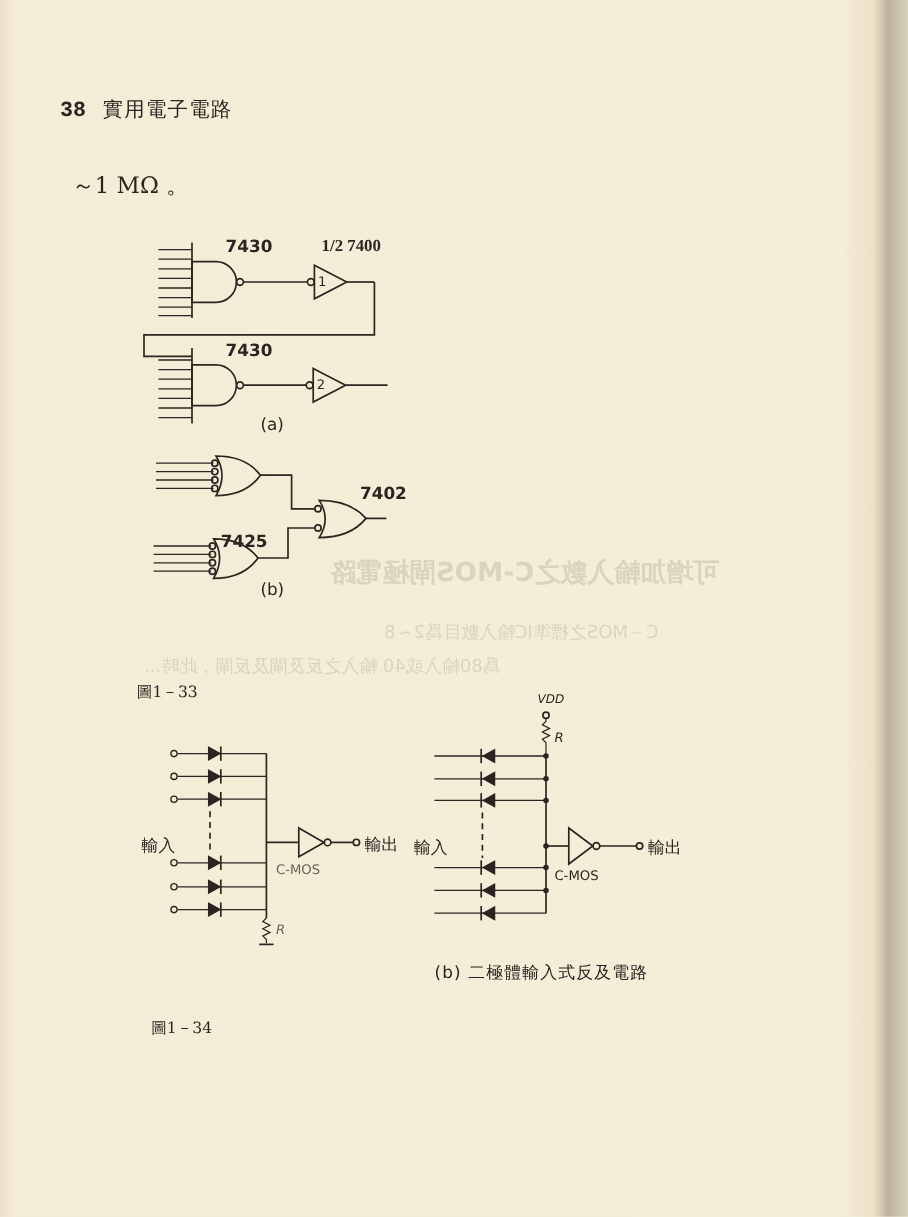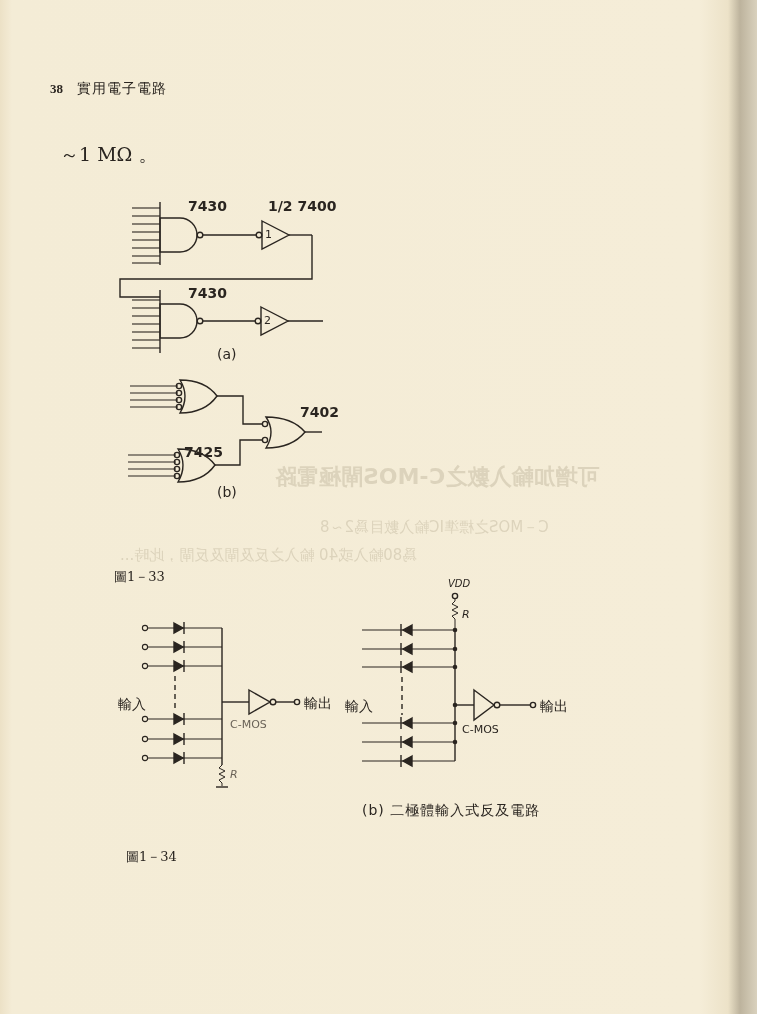--- a/index.html
+++ b/index.html
@@ -12,22 +12,22 @@
   }
   .page {
     position:absolute; left:0; top:0; width:757px; height:1014px;
     background: linear-gradient(90deg, #ece1c6 0px, #f4ecd6 12px, #f5edd8 700px, #ece2c8 728px, #bdb39d 740px, #d9d1bd 757px);
   }
   .bleed {
     position:absolute; color:#c9bfa6; opacity:0.55; font-size:15px;
     transform:scaleX(-1); white-space:nowrap; font-family:"DejaVu Sans", sans-serif;
   }
   .header { position:absolute; left:50px; top:80px; display:flex; align-items:baseline; gap:14px; }
-  .page-num { font-family:Liberation Serif, serif; font-weight:bold; font-size:13px;text-align:right; }
-  .book-title { font-family:"DejaVu Sans", sans-serif; font-size:14px; letter-spacing:1px; }
+  .page-num { font-family:Liberation Mono, monospace; font-weight:bold; font-size:18px;text-align:right; }
+  .book-title { font-family:"DejaVu Sans", sans-serif; font-size:17px; letter-spacing:1px; }
   .top-text { position:absolute; left:60px; top:142px; font-size:19px; }
   svg { position:absolute; left:0; top:0; }
   .lbl { position:absolute; white-space:nowrap; }
   .chip { font-family:"DejaVu Sans", sans-serif; font-weight:bold; font-size:14px; }
   .sub { font-family:"DejaVu Sans", sans-serif; font-size:14px; }
   .small { font-family:"DejaVu Sans", sans-serif; font-size:11px; }
   .fig { font-family:"DejaVu Serif", serif; font-size:13px; }
   .cap { font-family:"DejaVu Sans", sans-serif; font-size:14px; letter-spacing:1px; }
   .body-line { position:absolute; left:100px; top:902px; font-family:"DejaVu Sans", sans-serif; font-size:17px; letter-spacing:0.5px; }
 </style>
@@ -187,21 +187,21 @@
         <circle cx="455" cy="742" r="1.6"></circle>
     </g>
     <line x1="455" y1="705" x2="474" y2="705"></line>
     <path d="M474 690 L494 705 L474 720 Z"></path>
     <circle cx="497" cy="705" r="2.8"></circle>
     <line x1="500" y1="705" x2="530" y2="705"></line>
     <circle cx="533" cy="705" r="2.6"></circle>
   </svg>
 
   <div class="lbl chip" style="left:188px;top:198px;">7430</div>
-  <div class="lbl chip" style="left:268px;top:198px;">1/2 7400</div>
+  <div class="lbl chip" style="left:268px;top:198px;font-family:Liberation Serif, serif;">1/2 7400</div>
   <div class="lbl small" style="left:265px;top:228px;">1</div>
   <div class="lbl chip" style="left:188px;top:285px;">7430</div>
   <div class="lbl small" style="left:264px;top:314px;">2</div>
   <div class="lbl sub" style="left:217px;top:346px;">(a)</div>
 
   <div class="lbl chip" style="left:300px;top:404px;">7402</div>
   <div class="lbl chip" style="left:184px;top:424px;margin-top:20px;">7425</div>
   <div class="lbl sub" style="left:217px;top:484px;">(b)</div>
 
   <div class="lbl fig" style="left:114px;top:568px;">圖1－33</div>

